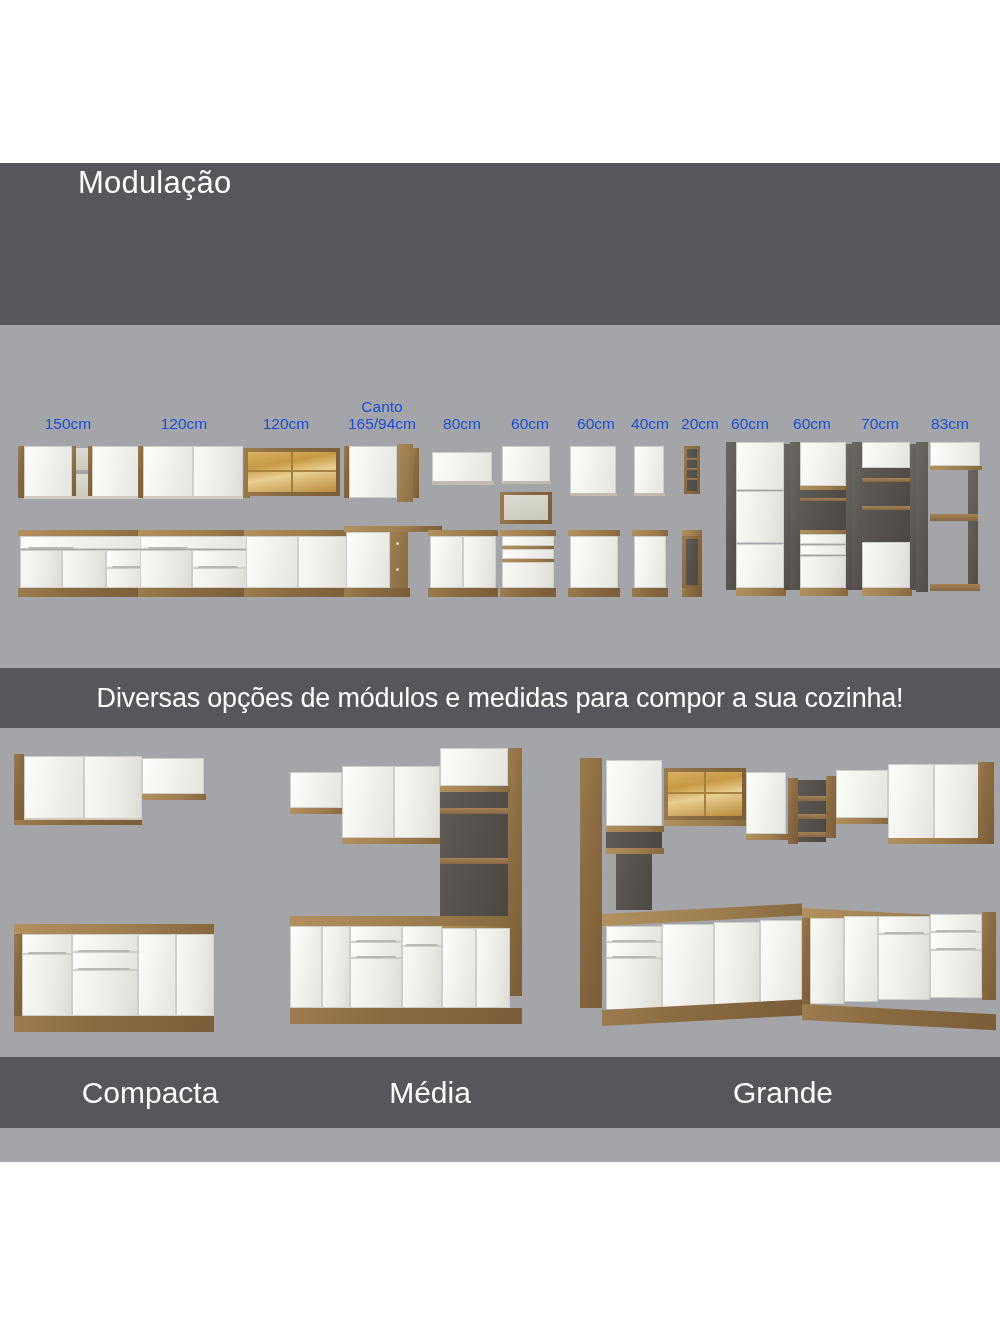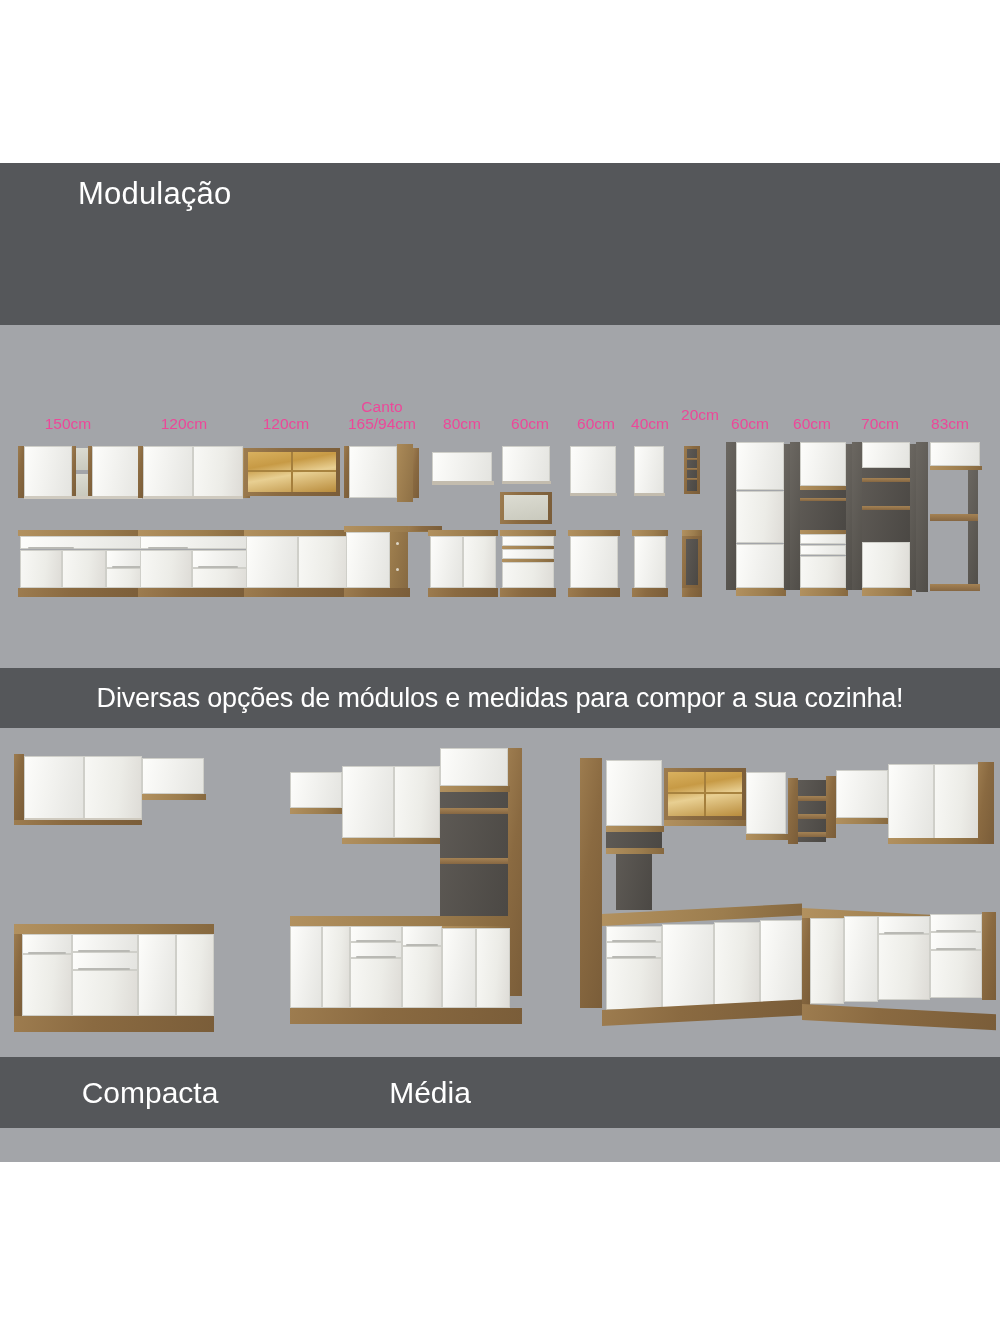--- a/index.html
+++ b/index.html
@@ -15,41 +15,41 @@
   
   .band{position:absolute;left:0;width:1000px;}
   .band-title   {top:163px;height:162px;background:#55575a;}
   .band-modules {top:325px;height:343px;background:#a3a5a9;}
   .band-banner  {top:668px;height:60px;background:#55575a;}
   .band-kitchens{top:728px;height:329px;background:#a3a5a9;}
   .band-names   {top:1057px;height:71px;background:#55575a;}
   .band-foot    {top:1128px;height:34px;background:#a3a5a9;}
 
   
-  .title-wrap{position:absolute;left:78px;top:175px;}
+  .title-wrap{position:absolute;left:78px;top:164px;}
   .title-small{
     color:#ffffff;font-size:31px;line-height:38px;font-weight:400;
     letter-spacing:.2px;
   }
   .title-big{
     color:#ffffff;font-size:63px;line-height:72px;font-weight:400;
     letter-spacing:.5px;margin-top:-2px;
   }
 
   
   .banner-text{
     position:absolute;left:0;top:668px;width:1000px;height:60px;
     display:flex;align-items:center;justify-content:center;
     color:#ffffff;font-size:27px;font-weight:400;letter-spacing:-.2px;
   }
 
   
   .labels{position:absolute;left:0;top:398px;width:1000px;height:34px;}
   .lbl{
-    position:absolute;color:#ec4899;font-size:15.5px;text-align:center;
+    position:absolute;color:#1d4ed8;font-size:15.5px;text-align:center;
     line-height:17px;font-weight:400;
   }
   .lbl .sub{display:block;}
 
   
   .modules{position:absolute;left:0;top:434px;width:1000px;height:170px;}
   .mod{position:absolute;}
 
   
   .cab{position:absolute;box-sizing:border-box;}
@@ -104,21 +104,21 @@
     <div class="lbl" style="left:138px;width:92px;top:17px;"><span>120cm</span></div>
     <div class="lbl" style="left:240px;width:92px;top:17px;"><span>120cm</span></div>
     <div class="lbl" style="left:330px;width:104px;top:0px;">
       <span class="sub">Canto</span>
       <span>165/94cm</span>
     </div>
     <div class="lbl" style="left:424px;width:76px;top:17px;"><span>80cm</span></div>
     <div class="lbl" style="left:492px;width:76px;top:17px;"><span>60cm</span></div>
     <div class="lbl" style="left:558px;width:76px;top:17px;"><span>60cm</span></div>
     <div class="lbl" style="left:616px;width:68px;top:17px;"><span>40cm</span></div>
-    <div class="lbl" style="left:666px;width:68px;top:8px;"><span>20cm</span></div>
+    <div class="lbl" style="left:666px;width:68px;top:17px;"><span>20cm</span></div>
     <div class="lbl" style="left:716px;width:68px;top:17px;"><span>60cm</span></div>
     <div class="lbl" style="left:778px;width:68px;top:17px;"><span>60cm</span></div>
     <div class="lbl" style="left:846px;width:68px;top:17px;"><span>70cm</span></div>
     <div class="lbl" style="left:912px;width:76px;top:17px;"><span>83cm</span></div>
   </div>
 
   <div class="modules">
 
     <div class="mod" style="left:18px;top:12px;">
       <div class="cab wood" style="left:0;top:0;width:6px;height:52px;"></div>
@@ -428,15 +428,16 @@
            transform:skewY(-3deg);transform-origin:left top;"></div>
       <div class="cab wood" style="left:222px;top:258px;width:194px;height:16px;
            transform:skewY(3deg);transform-origin:left top;"></div>
     </div>
 
   </div>
 
   <div class="names">
     <div class="nm" style="left:30px;width:240px;">Compacta</div>
     <div class="nm" style="left:320px;width:220px;">Média</div>
+    <div class="nm" style="left:668px;width:230px;">Grande</div>
   </div>
 
 </div>
 
 </body></html>

